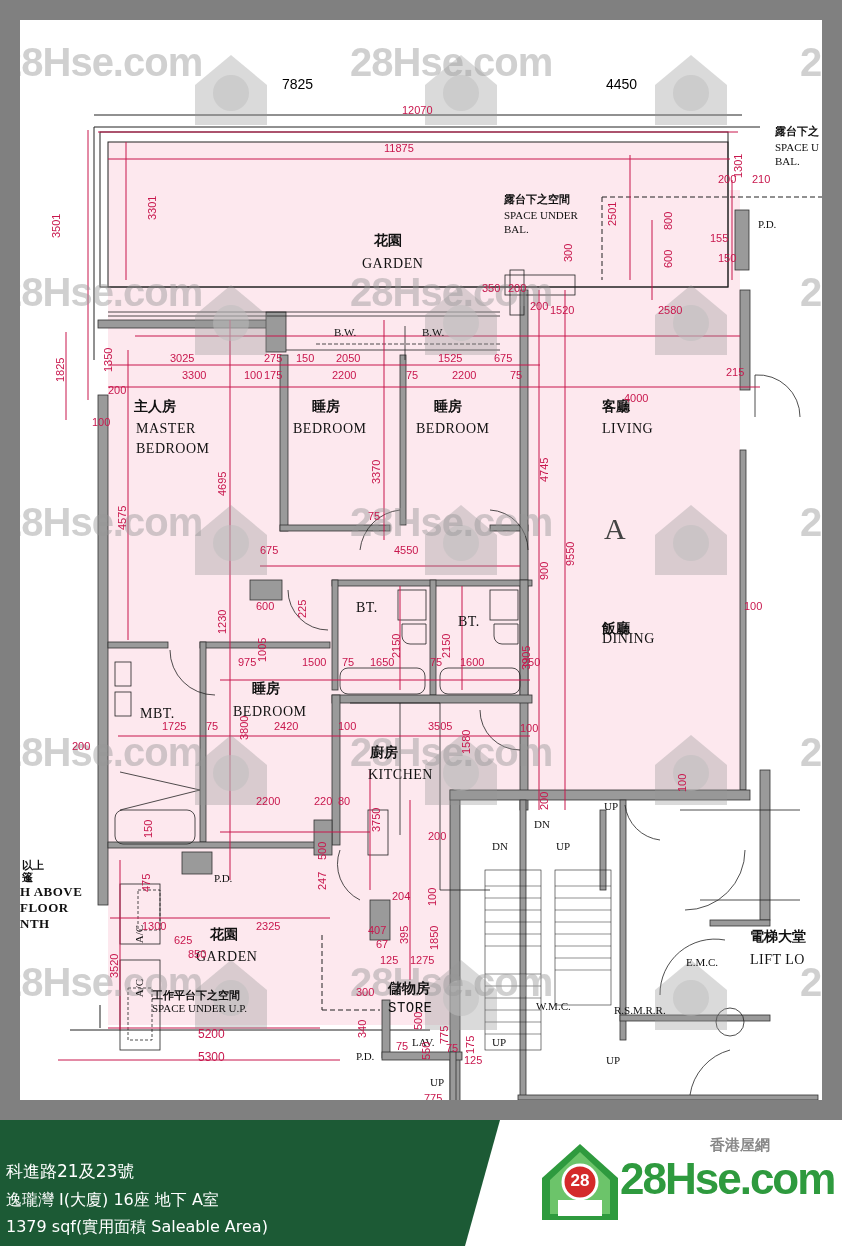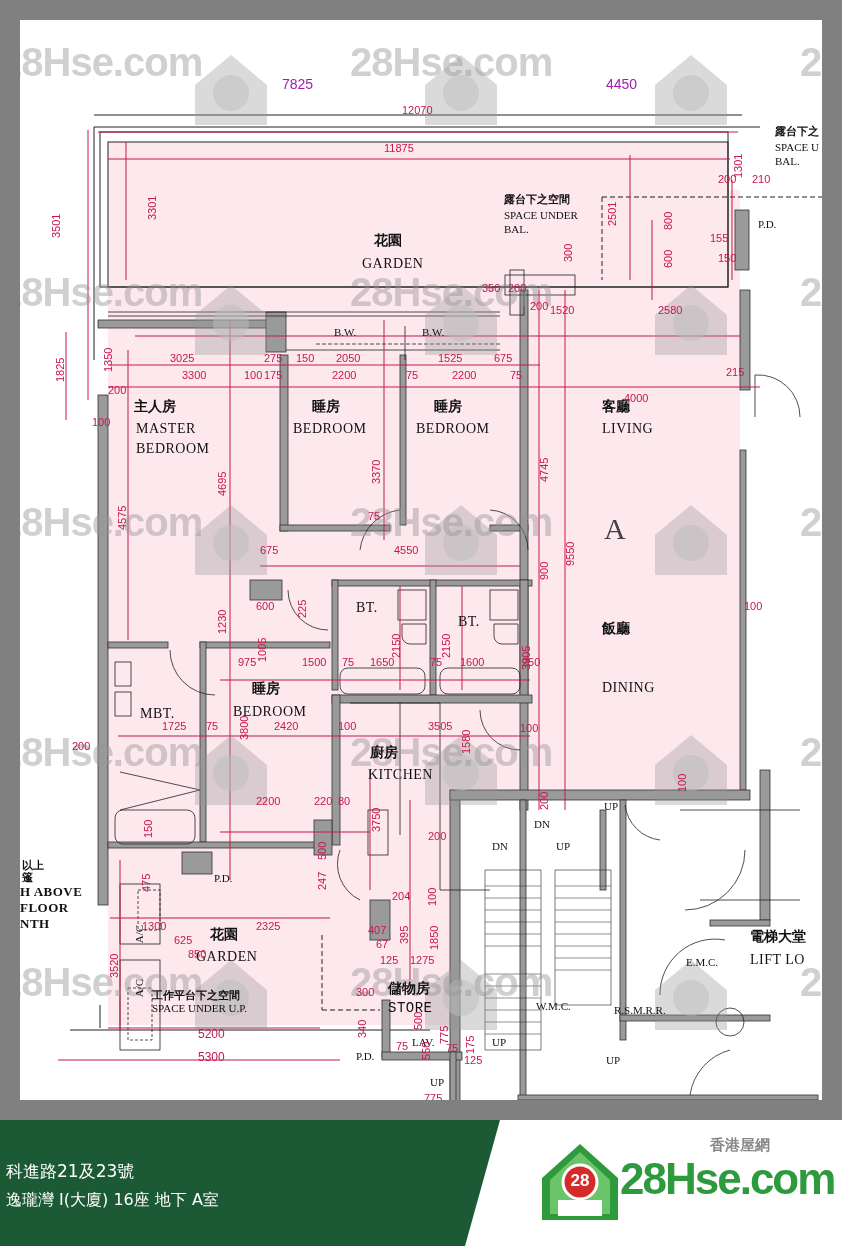--- a/index.html
+++ b/index.html
@@ -6,21 +6,21 @@
   body{width:842px;height:1246px;background:#808080;position:relative;overflow:hidden;font-family:"Liberation Serif",serif;}
   #sheet{position:absolute;left:20px;top:20px;width:802px;height:1080px;background:#ffffff;overflow:hidden;}
   #plan{position:absolute;left:0;top:0;}
   .lbl{position:absolute;white-space:nowrap;color:#111;}
   .zh{font-family:"DejaVu Sans",sans-serif;font-weight:bold;font-size:14px;}
   .en{font-family:"Liberation Serif",serif;font-size:14px;letter-spacing:0.5px;}
   .en-s{font-family:"Liberation Serif",serif;font-size:11px;}
   .zh-s{font-family:"DejaVu Sans",sans-serif;font-weight:bold;font-size:11px;}
   .dim{position:absolute;font-family:"Liberation Sans",sans-serif;font-size:11px;color:#c8174d;white-space:nowrap;}
   .dimv{transform:rotate(-90deg);transform-origin:left top;}
-  .topdim{position:absolute;font-family:"Liberation Sans",sans-serif;font-size:14px;color:#a21caf;}
+  .topdim{position:absolute;font-family:"Liberation Sans",sans-serif;font-size:14px;color:#000000;}
   .unit-letter{position:absolute;font-family:"Liberation Serif",serif;font-size:30px;color:#444;}
   .wm{position:absolute;font-family:"Liberation Sans",sans-serif;font-weight:bold;font-size:40px;color:rgba(150,150,150,0.45);letter-spacing:-1px;}
   
   #footer{position:absolute;left:0;top:1120px;width:842px;height:126px;background:#ffffff;}
   #footer-green{position:absolute;left:0;top:0;width:500px;height:126px;background:#1c5a35;clip-path:polygon(0 0,100% 0,93% 100%,0 100%);}
   .f-title{position:absolute;left:6px;top:4px;font-family:"DejaVu Sans",sans-serif;font-size:25px;color:#fff;}
   .f-line{position:absolute;left:6px;font-family:"DejaVu Sans",sans-serif;color:#fff;}
   #logo{position:absolute;left:540px;top:22px;width:260px;height:80px;}
   .logo-text{position:absolute;left:80px;top:12px;font-family:"Liberation Sans",sans-serif;font-weight:bold;font-size:44px;color:#2e9a3e;letter-spacing:-2px;}
   .logo-sub{position:absolute;left:170px;top:-6px;font-family:"DejaVu Sans",sans-serif;font-size:15px;color:#888;font-weight:bold;}
@@ -304,21 +304,21 @@
 
   <div class="lbl zh" style="left:414px;top:378px;">睡房</div>
   <div class="lbl en" style="left:396px;top:401px;">BEDROOM</div>
 
   <div class="lbl zh" style="left:582px;top:378px;">客廳</div>
   <div class="lbl en" style="left:582px;top:401px;">LIVING</div>
 
   <div class="unit-letter" style="left:584px;top:492px;">A</div>
 
   <div class="lbl zh" style="left:582px;top:600px;">飯廳</div>
-  <div class="lbl en" style="left:582px;top:660px;">DINING</div>
+  <div class="lbl en" style="left:582px;top:611px;">DINING</div>
 
   <div class="lbl zh" style="left:232px;top:660px;">睡房</div>
   <div class="lbl en" style="left:213px;top:684px;">BEDROOM</div>
 
   <div class="lbl zh" style="left:350px;top:724px;">廚房</div>
   <div class="lbl en" style="left:348px;top:747px;">KITCHEN</div>
 
   <div class="lbl en" style="left:120px;top:686px;">MBT.</div>
   <div class="lbl en" style="left:336px;top:580px;">BT.</div>
   <div class="lbl en" style="left:438px;top:594px;">BT.</div>
@@ -464,20 +464,21 @@
   <div class="dim" style="left:178px;top:1030px;font-size:12px;">5300</div>
   <div class="dim" style="left:404px;top:1072px;">775</div>
   <div class="dim dimv" style="left:518px;top:790px;">200</div>
   <div class="dim dimv" style="left:656px;top:772px;">100</div>
 </div>
 
 <div id="footer">
   <div id="footer-green">
     <div class="f-line" style="top:40px;font-size:17px;">科進路21及23號</div>
     <div class="f-line" style="top:70px;font-size:16px;">逸瓏灣 I(大廈) 16座 地下 A室</div>
+    <div class="f-line" style="top:97px;font-size:16px;">1379 sqf(實用面積 Saleable Area)</div>
   </div>
   <div id="logo">
     <svg width="80" height="80" viewBox="0 0 80 80" style="position:absolute;left:0;top:0;">
       <path d="M40 2 L78 36 L78 78 L2 78 L2 36 Z" fill="#2e9a3e"></path>
       <path d="M40 10 L70 38 L70 72 L10 72 L10 38 Z" fill="#6cc46a"></path>
       <rect x="18" y="58" width="44" height="16" fill="#ffffff"></rect>
       <circle cx="40" cy="40" r="17" fill="#d42a2a" stroke="#ffffff" stroke-width="3"></circle>
     </svg>
     <div style="position:absolute;left:24px;top:29px;width:32px;text-align:center;font-family:'Liberation Sans',sans-serif;font-weight:bold;font-size:17px;color:#fff;">28</div>
     <div class="logo-text">28Hse.com</div>

